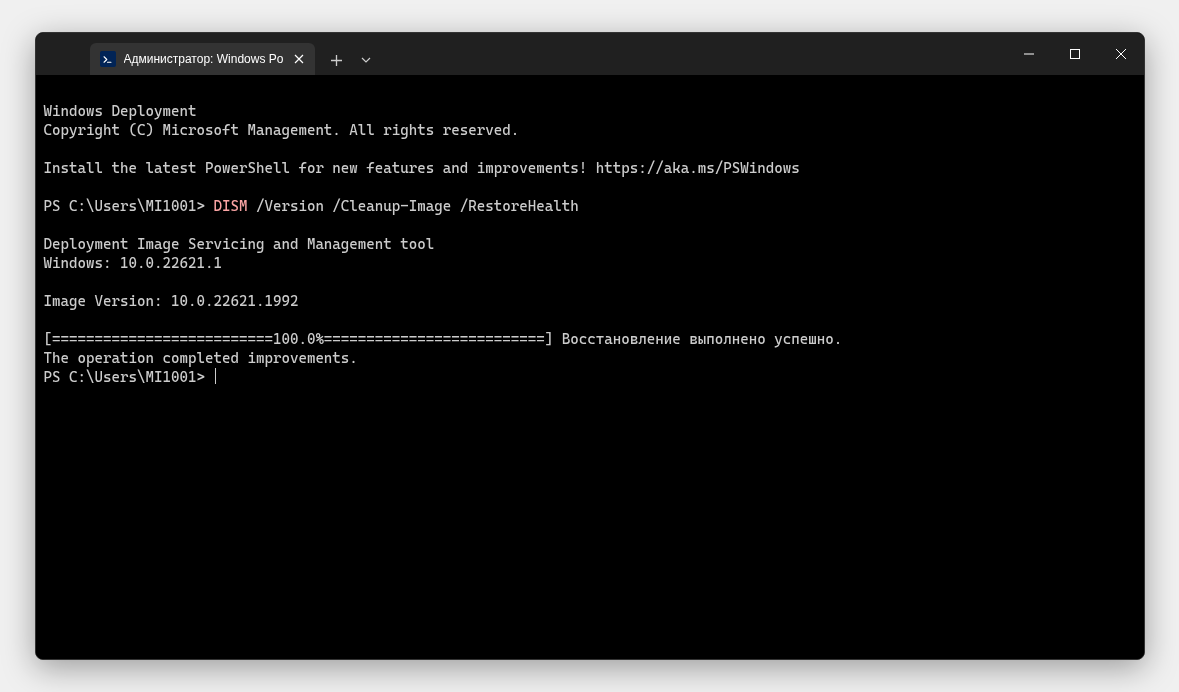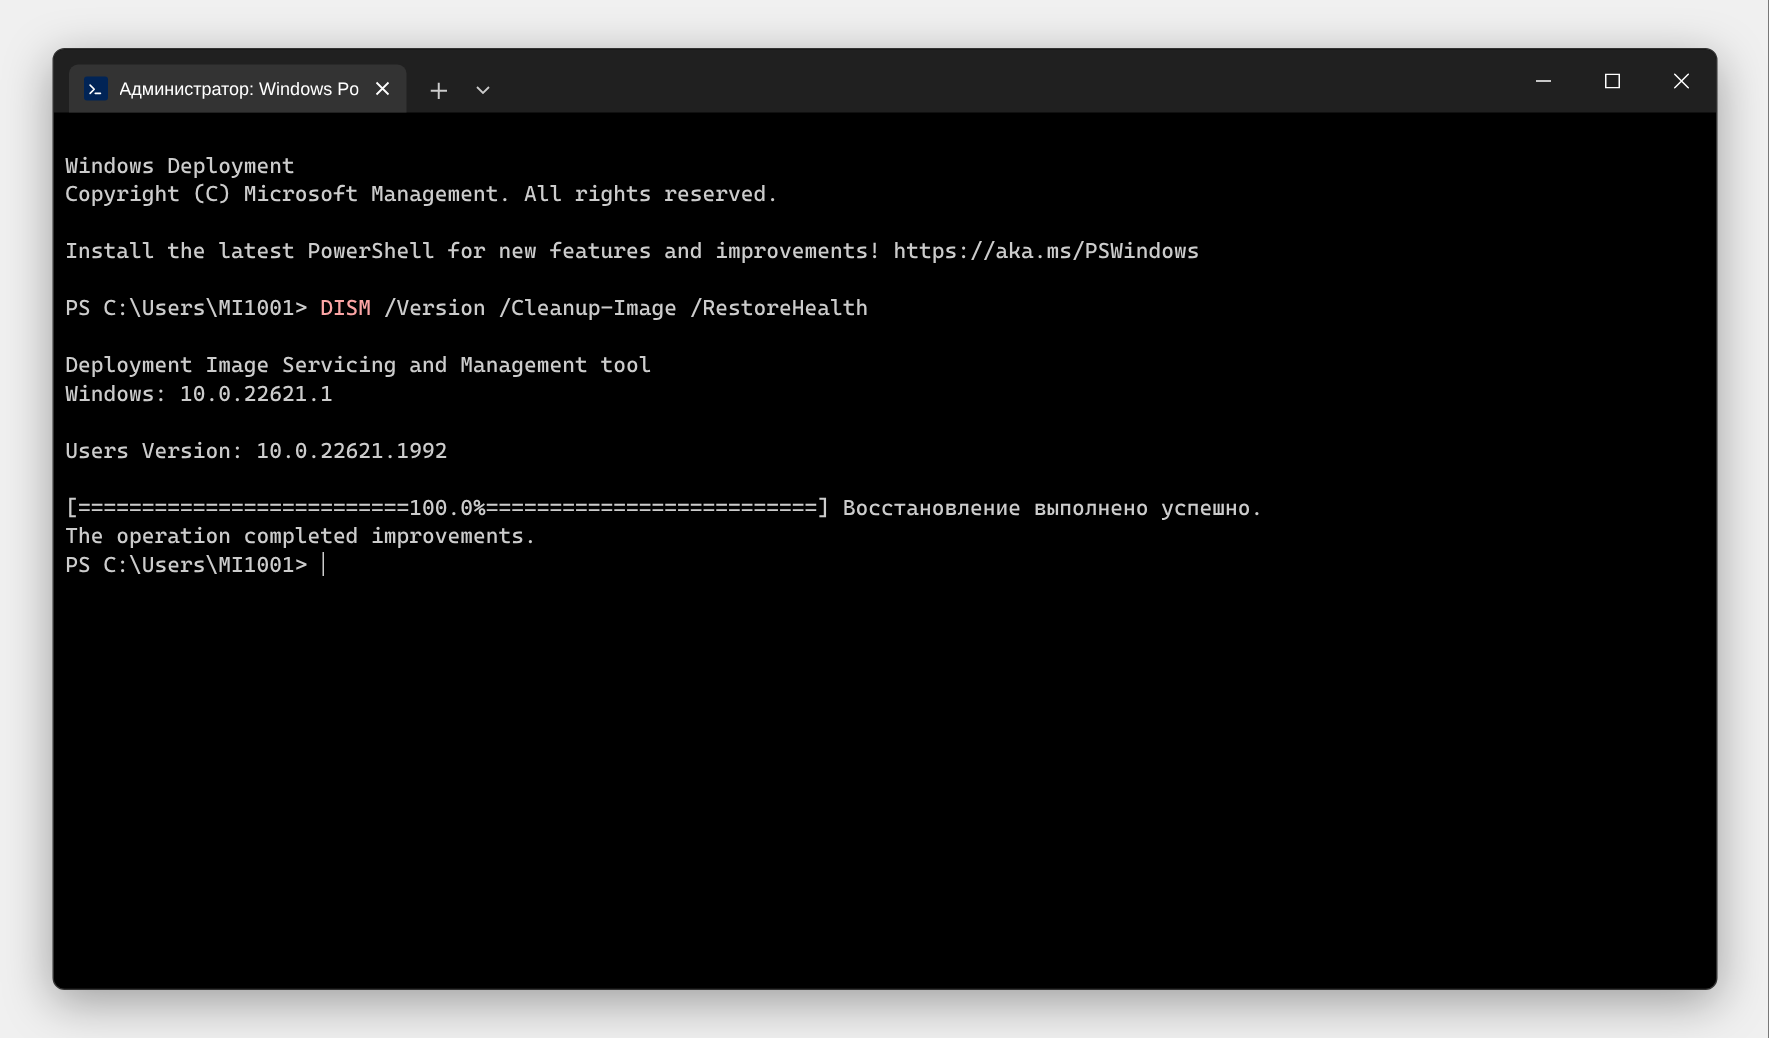--- a/index.html
+++ b/index.html
@@ -45,20 +45,21 @@
       align-items: center;
       background: #333333;
       height: 32px;
       border-radius: 6px 6px 0 0;
       padding: 0 8px 0 10px;
       max-width: 230px;
       min-width: 200px;
       margin-top: 10px;
       gap: 8px;
       cursor: pointer;
+      margin-left: 44px;
     }
     .tab-icon {
       width: 16px;
       height: 16px;
       background: #012456;
       border-radius: 2px;
       display: flex;
       align-items: center;
       justify-content: center;
       flex-shrink: 0;
@@ -195,19 +196,19 @@
 <span class="line">Windows Deployment</span>
 <span class="line">Copyright (C) Microsoft Management. All rights reserved.</span>
 
 <span class="line">Install the latest PowerShell for new features and improvements! https://aka.ms/PSWindows</span>
 
 <span class="line"><span>PS C:\Users\MI1001&gt; </span><span class="yellow">DISM</span><span> /Version /Cleanup-Image /RestoreHealth</span></span>
 
 <span class="line">Deployment Image Servicing and Management tool</span>
 <span class="line">Windows: 10.0.22621.1</span>
 
-<span class="line">Users Version: 10.0.22621.1992</span>
+<span class="line">Image Version: 10.0.22621.1992</span>
 
 <span class="line">[==========================100.0%==========================] Восстановление выполнено успешно.</span>
 <span class="line">The operation completed improvements.</span>
 <span class="line"><span>PS C:\Users\MI1001&gt; </span><span class="cursor"></span></span>
 </div>
 </div>
 
 </body></html>

